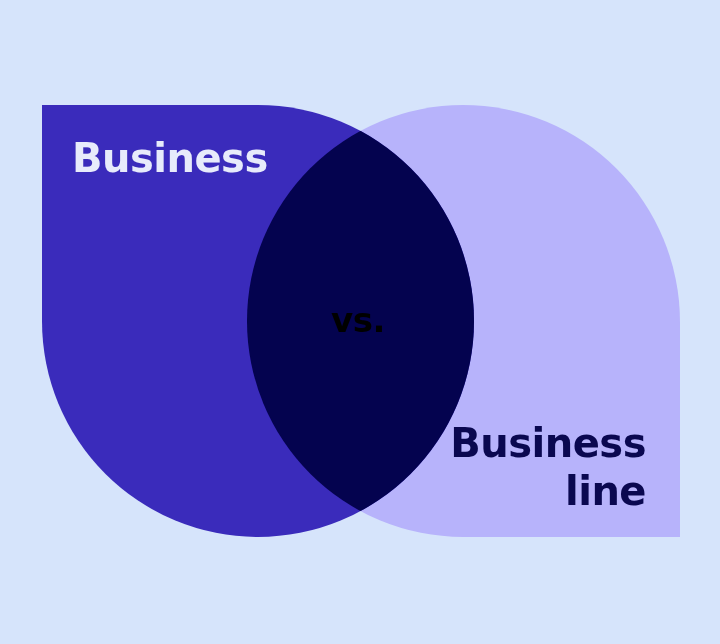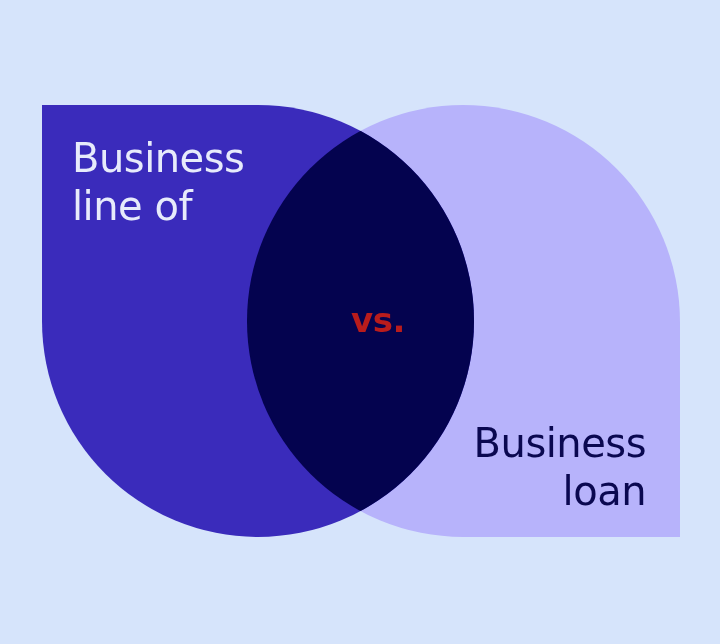--- a/index.html
+++ b/index.html
@@ -1,43 +1,42 @@
 <!DOCTYPE html>
 <html><head>
 <meta charset="utf-8">
 <style>
   html, body { margin: 0; padding: 0; }
   body { width: 720px; height: 644px; overflow: hidden; background: #d6e4fb; position: relative; font-family: "DejaVu Sans", sans-serif; }
   svg.diagram { position: absolute; left: 0; top: 0; }
   .label { position: absolute; font-weight: 500; letter-spacing: -0.5px; line-height: 48px; font-size: 40px; }
   .label-left { left: 72px; top: 134px; color: #e7ebfb; }
   .label-right { right: 74px; top: 419px; color: #0a0850; text-align: right; }
-  .label-vs { left: 331px; top: 296px; color: #b91c1c; font-size: 34px; font-weight: bold; margin-left: 20px; }
-  .label span { display: block; }
+  .label-vs { left: 331px; top: 296px; color: #000000; font-size: 34px; font-weight: bold; }
+  .label span { display: block; font-weight: bold; }
 </style>
 </head>
 <body>
 
 <svg class="diagram" width="720" height="644" viewBox="0 0 720 644">
   <defs>
     <clipPath id="clipLeft">
       <path d="M42 105 L258 105 A216 216 0 0 1 258 537 A216 216 0 0 1 42 321 Z"></path>
     </clipPath>
   </defs>
 
   <path fill="#b7b3fb" d="M463 105 A217 217 0 0 1 680 322 L680 537 L463 537 A216 216 0 0 1 463 105 Z"></path>
 
   <path fill="#3a2bbb" d="M42 105 L258 105 A216 216 0 0 1 258 537 A216 216 0 0 1 42 321 Z"></path>
 
   <path fill="#04034f" clip-path="url(#clipLeft)" d="M463 105 A217 217 0 0 1 680 322 L680 537 L463 537 A216 216 0 0 1 463 105 Z"></path>
 </svg>
 
 <div class="label label-left">
   <span>Business</span>
-  <span>line of</span>
 </div>
 
 <div class="label label-vs">vs.</div>
 
 <div class="label label-right">
   <span>Business</span>
-  <span>loan</span>
+  <span>line</span>
 </div>
 
 </body></html>

